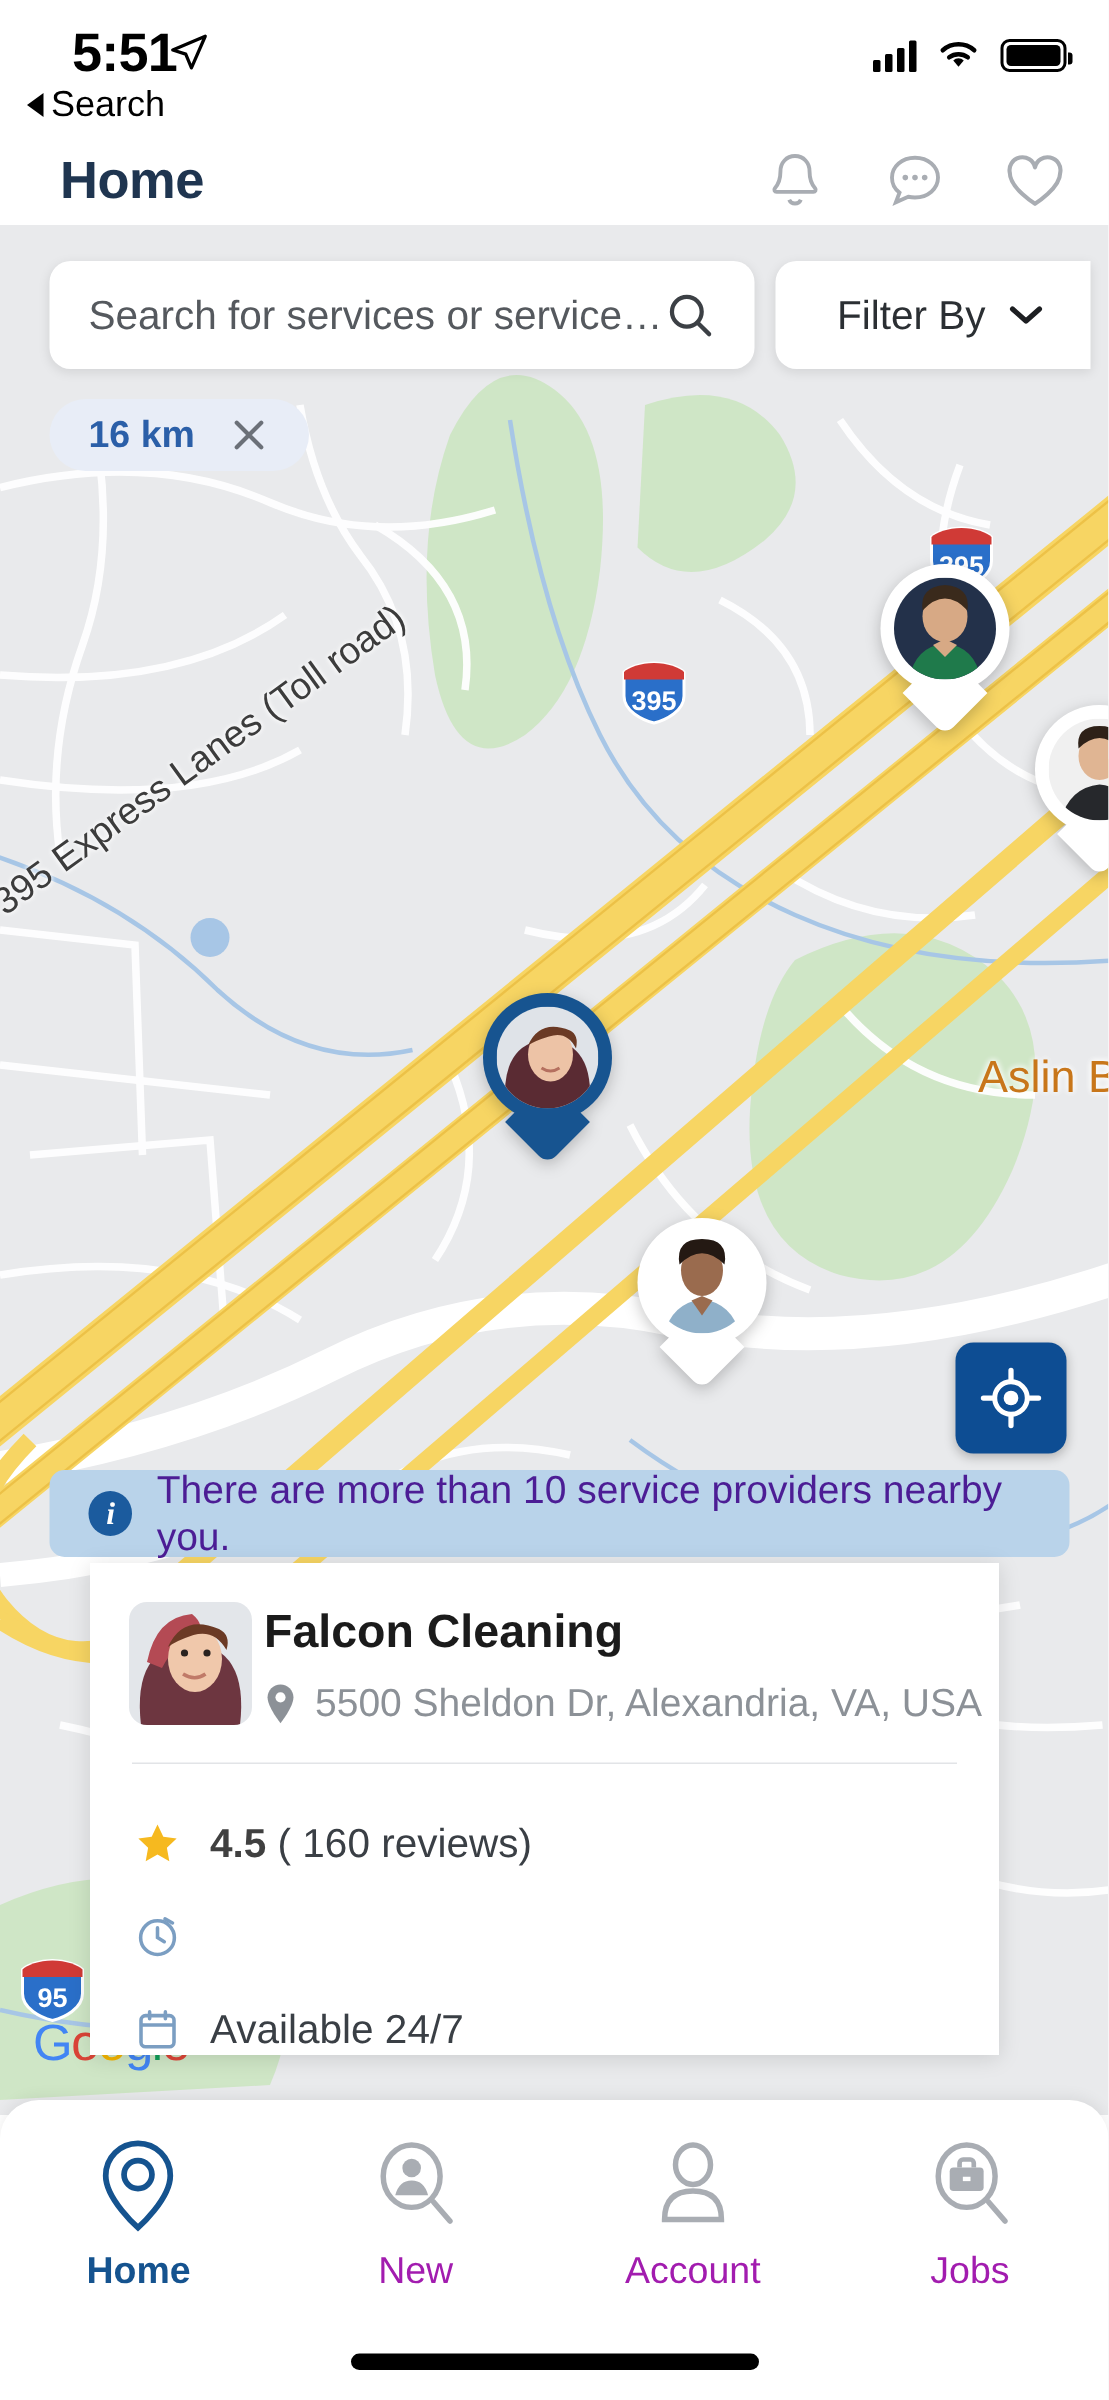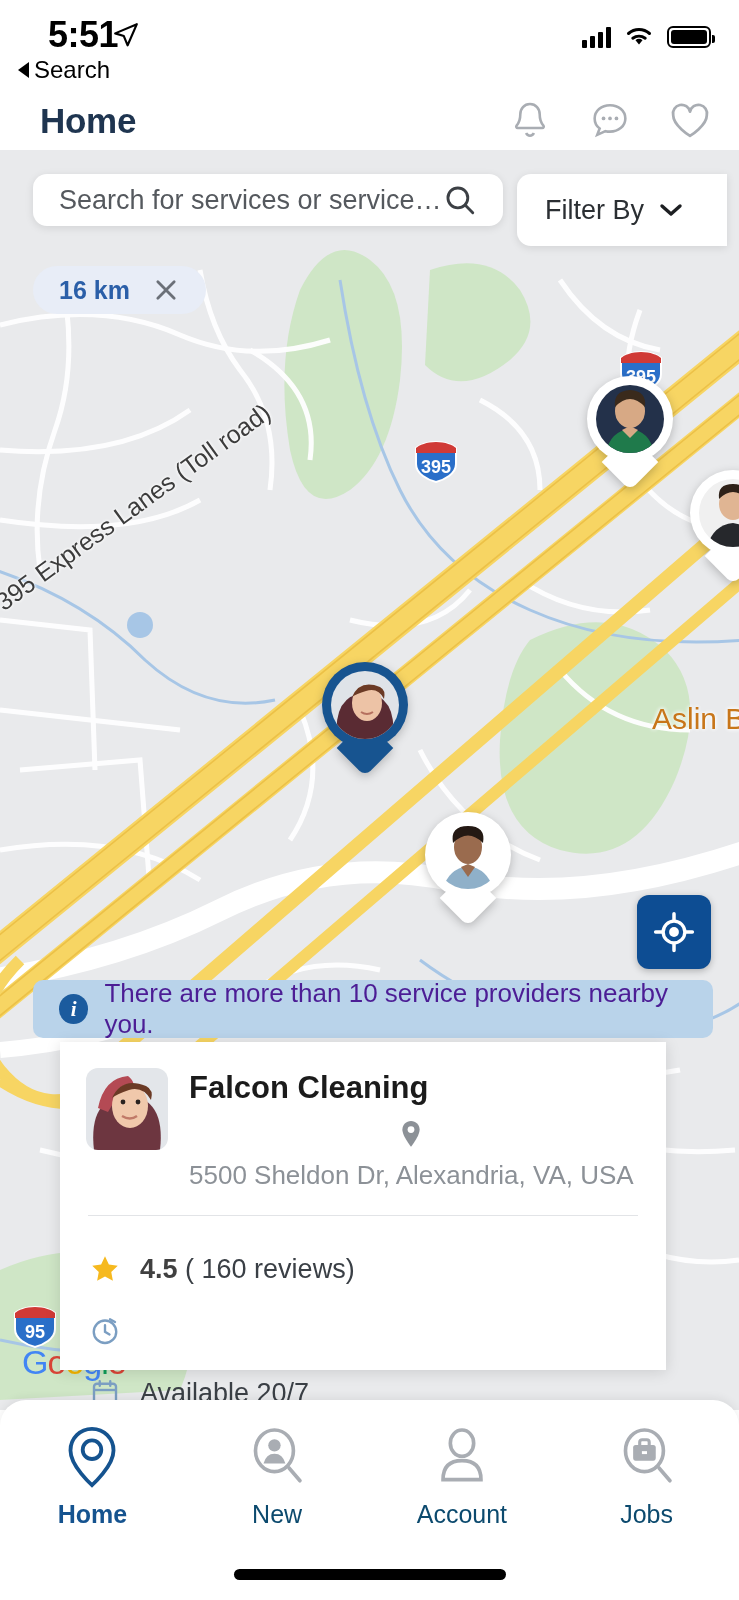--- a/index.html
+++ b/index.html
@@ -75,35 +75,35 @@
     background: #e9eaec; overflow: hidden;
   }
   .map-bg { position:absolute; inset:0; }
 
   
   .searchrow {
     position: absolute; top: 24px; left: 33px; right: 0;
     display: flex; gap: 14px; z-index: 12;
   }
   .searchbox {
-    width: 470px; height: 52px; background: #fff; border-radius: 14px;
+    width: 470px; height: 72px; background: #fff; border-radius: 14px;
     display: flex; align-items: center; padding: 0 26px;
     box-shadow: 0 2px 8px rgba(0,0,0,0.10);
     justify-content: space-between;
   }
   .searchbox input {
     border: none; outline: none; font-size: 27px; color: #55595e;
     font-family: "Liberation Sans", sans-serif; width: 380px; background: transparent;
   }
   .searchbox input::placeholder { color: #55595e; }
   .filterbtn {
     height: 72px; background: #fff; border-radius: 14px 0 0 14px;
     display: flex; align-items: center; gap: 14px; padding: 0 30px 0 28px;
     box-shadow: 0 2px 8px rgba(0,0,0,0.10);
-    font-size: 27px; color: #2b2f33; min-width: 210px;
+    font-size: 27px; color: #2b2f33; min-width: 210px; justify-content: flex-end;
   }
   .chip {
     position: absolute; top: 116px; left: 33px; z-index: 12;
     height: 48px; background: #e8edf7; border-radius: 24px;
     display: flex; align-items: center; gap: 22px; padding: 0 26px 0 26px;
   }
   .chip-label { font-size: 25px; font-weight: 700; color: #2b5fa8; }
 
   
   .park-label {
@@ -184,44 +184,44 @@
   .gwm span:nth-child(4){color:#4285F4}
   .gwm span:nth-child(5){color:#0F9D58}
   .gwm span:nth-child(6){color:#DB4437}
 
   
   .card {
     position: absolute; left: 60px; top: 1042px; width: 606px; height: 328px;
     background: #fff; z-index: 20;
     box-shadow: 0 2px 14px rgba(0,0,0,0.13);
   }
-  .card-top { display: flex; padding: 26px 0 0 26px; gap: 21px; }
+  .card-top { display: flex; padding: 26px 0 0 26px; gap: 8px; }
   .card-avatar {
     width: 82px; height: 82px; border-radius: 12px; overflow: hidden; flex: 0 0 82px;
   }
   .card-name { font-size: 31px; font-weight: 700; color: #1b1b1b; margin-top: 2px; }
-  .card-addr-row { display: flex; align-items: center; gap: 12px; margin-top: 14px; flex-direction: column; }
+  .card-addr-row { display: flex; align-items: center; gap: 12px; margin-top: 14px; }
   .card-addr { font-size: 26px; color: #8c9197; }
   .divider { height: 1px; background: #e2e4e7; margin: 24px 28px 0 28px; }
   .card-rows { padding: 22px 0 0 30px; }
   .crow { display: flex; align-items: center; gap: 20px; height: 62px; }
   .crow-text { font-size: 27px; color: #3a3f45; }
   .crow-text b { font-weight: 700; color: #404040; }
 
   
   .bottomnav {
     position: absolute; left: 0; bottom: 0; width: 739px; height: 200px;
     background: #fff; border-radius: 26px 26px 0 0; z-index: 30;
     box-shadow: 0 -2px 10px rgba(0,0,0,0.07);
     display: flex; align-items: flex-start; padding-top: 26px;
   }
   .navitem {
     flex: 1; display: flex; flex-direction: column; align-items: center; gap: 12px;
   }
-  .navlabel { font-size: 25px; color: #0c4a6e; }
+  .navlabel { font-size: 25px; color: #a21caf; }
   .navitem.active .navlabel { color: #15538f; font-weight: 600; }
   .homebar {
     position: absolute; left: 50%; transform: translateX(-50%); bottom: 20px;
     width: 272px; height: 11px; background: #000; border-radius: 6px;
   }
 </style>
 </head>
 <body>
 
 <div id="app">
@@ -509,21 +509,21 @@
           <path d="M12 7.4 V12.6 L15.6 14.8" fill="none" stroke="#7b9ec2" stroke-width="1.9" stroke-linecap="round"></path>
           <path d="M16 2.6 l4 2.2" stroke="#7b9ec2" stroke-width="1.9" stroke-linecap="round"></path>
         </svg>
       </div>
       <div class="crow">
         <svg width="30" height="30" viewBox="0 0 24 24">
           <rect x="3.2" y="4.6" width="17.6" height="16.6" rx="2.4" fill="none" stroke="#7b9ec2" stroke-width="1.9"></rect>
           <path d="M3.2 9.6 H20.8" stroke="#7b9ec2" stroke-width="1.9"></path>
           <path d="M7.8 2.6 V6.2 M16.2 2.6 V6.2" stroke="#7b9ec2" stroke-width="1.9" stroke-linecap="round"></path>
         </svg>
-        <div class="crow-text">Available 20/7</div>
+        <div class="crow-text">Available 24/7</div>
       </div>
     </div>
   </div>
 
   <div class="bottomnav">
 
     <div class="navitem active">
       <svg width="58" height="62" viewBox="0 0 30 34">
         <path d="M15 1.6C8.4 1.6 3.2 6.8 3.2 13.4 3.2 22 15 32.4 15 32.4S26.8 22 26.8 13.4C26.8 6.8 21.6 1.6 15 1.6z" fill="none" stroke="#15538f" stroke-width="2.1"></path>
         <circle cx="15" cy="13" r="5.1" fill="none" stroke="#15538f" stroke-width="2.1"></circle>

